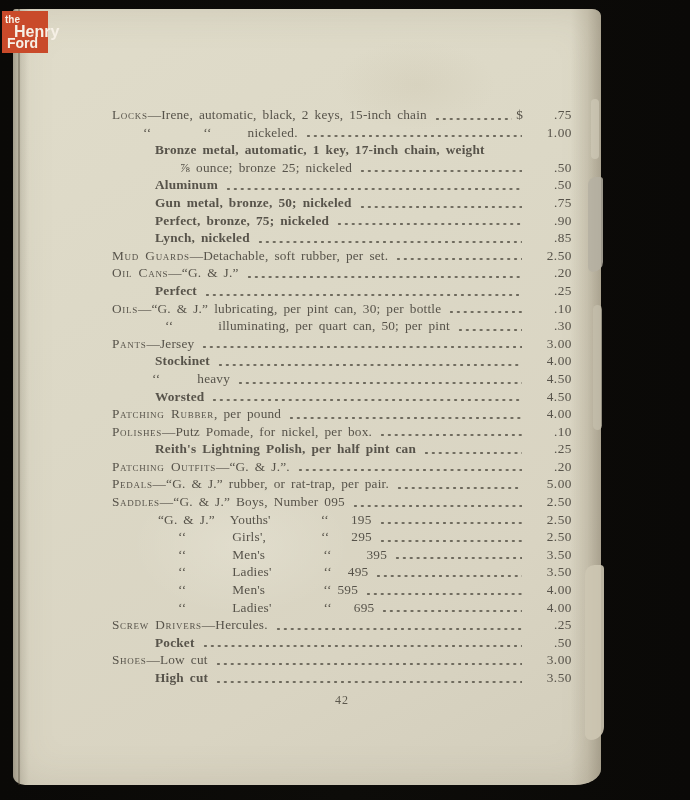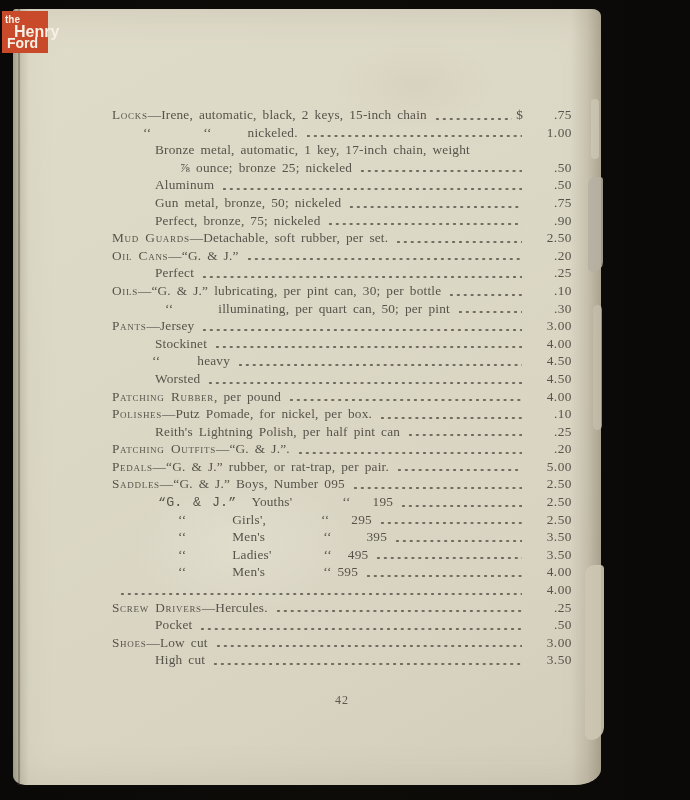--- a/index.html
+++ b/index.html
@@ -44,21 +44,21 @@
   .logo .ford{position:absolute;left:5px;top:25px;font-size:14px;font-weight:700;}
   
   .content{
     position:absolute;left:99px;top:98px;width:460px;
     color:#57534a;font-size:13.3px;word-spacing:2.4px;letter-spacing:0.2px;
   }
   .row{display:flex;align-items:baseline;height:17.6px;white-space:nowrap;}
   .label{flex:0 0 auto;}
   .seg{display:inline-block;}
   .sc{font-variant:small-caps;letter-spacing:0.7px;}
-  .ind1{margin-left:43px;}
+  .ind1{margin-left:43px;font-weight:bold;}
   .ind2{margin-left:68px;}
   .leader{
     flex:1 1 auto;align-self:stretch;margin:0 4px 0 6px;
     background-image:radial-gradient(circle,rgba(88,84,72,0.85) 1.05px,transparent 1.45px);
     background-size:6.9px 6px;background-repeat:repeat-x;background-position:left 1px bottom 3px;
   }
   .sym{flex:0 0 auto;margin-right:3px;}
   .price{flex:0 0 46px;text-align:right;letter-spacing:0.5px;}
   .pagenum{
     position:absolute;left:99px;top:684px;width:460px;text-align:center;
@@ -116,20 +116,25 @@
           <span class="label ind1"><span class="seg">Gun metal, bronze, 50; nickeled</span></span>
           <span class="leader"></span>
           <span class="price">.75</span>
         </div>
         <div class="row">
           <span class="label ind1"><span class="seg">Perfect, bronze, 75; nickeled</span></span>
           <span class="leader"></span>
           <span class="price">.90</span>
         </div>
         <div class="row">
+          <span class="label ind1"><span class="seg">Lynch, nickeled</span></span>
+          <span class="leader"></span>
+          <span class="price">.85</span>
+        </div>
+        <div class="row">
           <span class="label"><span class="seg sc">Mud Guards</span><span class="seg">—Detachable, soft rubber, per set.</span></span>
           <span class="leader"></span>
           <span class="price">2.50</span>
         </div>
         <div class="row">
           <span class="label"><span class="seg sc">Oil Cans</span><span class="seg">—“G. &amp; J.”</span></span>
           <span class="leader"></span>
           <span class="price">.20</span>
         </div>
         <div class="row">
@@ -191,21 +196,21 @@
           <span class="label"><span class="seg sc">Pedals</span><span class="seg">—“G. &amp; J.” rubber, or rat-trap, per pair.</span></span>
           <span class="leader"></span>
           <span class="price">5.00</span>
         </div>
         <div class="row">
           <span class="label"><span class="seg sc">Saddles</span><span class="seg">—“G. &amp; J.” Boys, Number 095</span></span>
           <span class="leader"></span>
           <span class="price">2.50</span>
         </div>
         <div class="row">
-          <span class="label"><span class="seg" style="margin-left: 46px; font-family: Liberation Mono, monospace;">“G. &amp; J.”</span><span class="seg" style="margin-left: 15px;">Youths'</span><span class="seg" style="margin-left: 50px;">‘‘</span><span class="seg" style="margin-left: 22px;">195</span></span>
+          <span class="label"><span class="seg" style="margin-left: 46px;">“G. &amp; J.”</span><span class="seg" style="margin-left: 15px;">Youths'</span><span class="seg" style="margin-left: 50px;">‘‘</span><span class="seg" style="margin-left: 22px;">195</span></span>
           <span class="leader"></span>
           <span class="price">2.50</span>
         </div>
         <div class="row">
           <span class="label"><span class="seg" style="margin-left: 66px;">‘‘</span><span class="seg" style="margin-left: 46px;">Girls',</span><span class="seg" style="margin-left: 55px;">‘‘</span><span class="seg" style="margin-left: 22px;">295</span></span>
           <span class="leader"></span>
           <span class="price">2.50</span>
         </div>
         <div class="row">
           <span class="label"><span class="seg" style="margin-left: 66px;">‘‘</span><span class="seg" style="margin-left: 46px;">Men's</span><span class="seg" style="margin-left: 58px;">‘‘</span><span class="seg" style="margin-left: 35px;">395</span></span>
@@ -216,20 +221,21 @@
           <span class="label"><span class="seg" style="margin-left: 66px;">‘‘</span><span class="seg" style="margin-left: 46px;">Ladies'</span><span class="seg" style="margin-left: 52px;">‘‘</span><span class="seg" style="margin-left: 16px;">495</span></span>
           <span class="leader"></span>
           <span class="price">3.50</span>
         </div>
         <div class="row">
           <span class="label"><span class="seg" style="margin-left: 66px;">‘‘</span><span class="seg" style="margin-left: 46px;">Men's</span><span class="seg" style="margin-left: 58px;">‘‘</span><span class="seg" style="margin-left: 6px;">595</span></span>
           <span class="leader"></span>
           <span class="price">4.00</span>
         </div>
         <div class="row">
+          <span class="label"><span class="seg" style="margin-left: 66px;">‘‘</span><span class="seg" style="margin-left: 46px;">Ladies'</span><span class="seg" style="margin-left: 52px;">‘‘</span><span class="seg" style="margin-left: 22px;">695</span></span>
           <span class="leader"></span>
           <span class="price">4.00</span>
         </div>
         <div class="row">
           <span class="label"><span class="seg sc">Screw Drivers</span><span class="seg">—Hercules.</span></span>
           <span class="leader"></span>
           <span class="price">.25</span>
         </div>
         <div class="row">
           <span class="label ind1"><span class="seg">Pocket</span></span>

